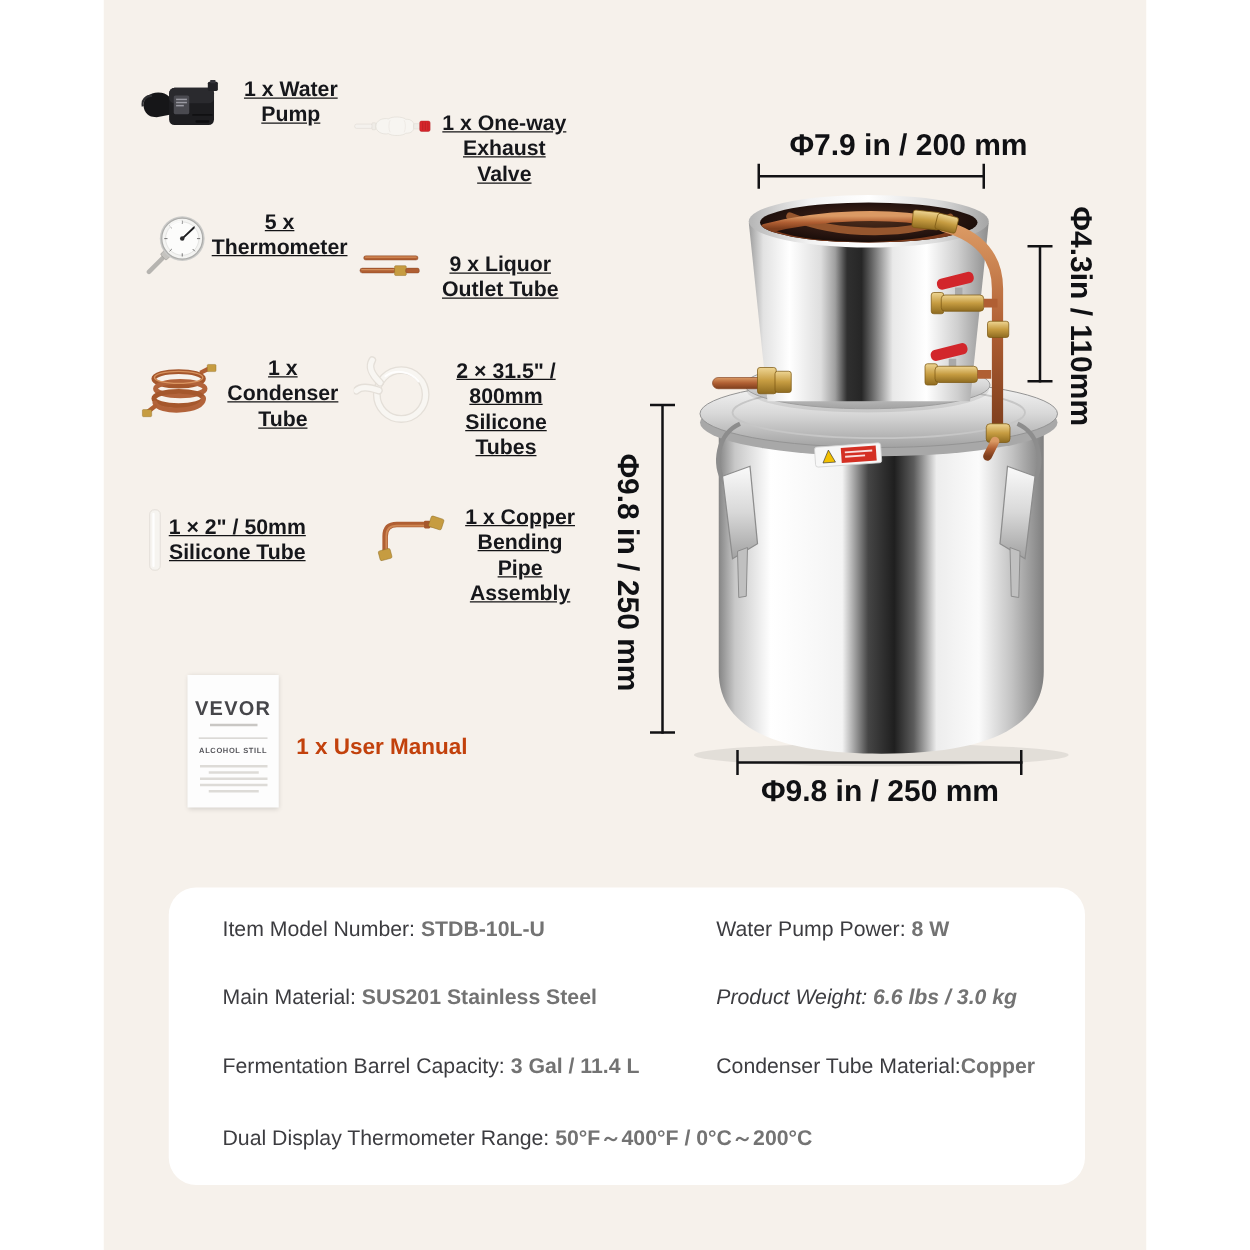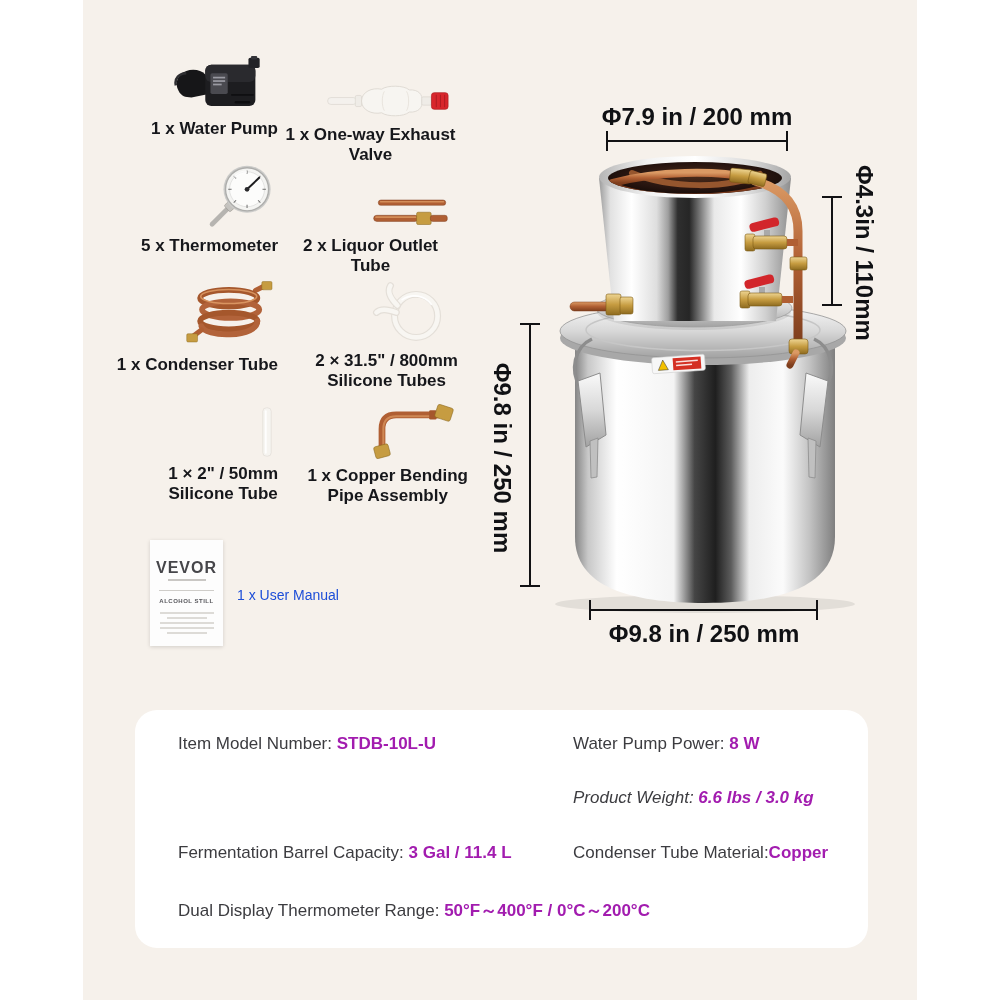--- a/index.html
+++ b/index.html
@@ -4,56 +4,56 @@
 <style>
   html,body{margin:0;padding:0;}
   body{
     width:1000px;height:1000px;position:relative;background:#ffffff;
     font-family:"Liberation Sans","DejaVu Sans",sans-serif;color:#141416;
     overflow:hidden;
   }
   .stage{position:absolute;left:83px;top:0;width:834px;height:1000px;background:#f6f1eb;}
 
   
-  .part{position:absolute;display:flex;flex-direction:column;align-items:flex-end;}
+  .part{position:absolute;display:flex;flex-direction:row;align-items:flex-start;text-decoration:underline;}
   .part-label{
     font-size:17px;font-weight:700;color:#16171b;text-align:center;
     line-height:1.2;white-space:pre-line;margin-top:6px;
   }
   .part svg{display:block;}
 
   
   .manual{
     position:absolute;left:150px;top:540px;width:73px;height:106px;background:#fdfdfd;
     box-shadow:0 1px 4px rgba(0,0,0,.15);display:flex;flex-direction:column;align-items:center;
   }
   .m-brand{margin-top:19px;font-size:16px;font-weight:800;letter-spacing:1px;color:#46464a;}
   .m-tagline{margin-top:2px;width:38px;height:2px;background:#c9c7c4;}
   .m-rule{margin-top:9px;width:55px;height:1px;background:#cfcdc9;}
   .m-title{margin-top:7px;font-size:6px;font-weight:700;letter-spacing:.5px;color:#55555a;}
   .m-lines{margin-top:8px;display:flex;flex-direction:column;gap:3px;align-items:center;width:100%;}
   .m-lines i{display:block;width:54px;height:2px;background:#dddbd7;}
   .m-lines i.short{width:40px;}
-  .user-manual-label{position:absolute;left:237px;top:587px;font-size:14px;font-weight:400;color:#1d4ed8;}
+  .user-manual-label{position:absolute;left:237px;top:587px;font-size:18px;font-weight:700;color:#c2410c;}
 
   
   .product{position:absolute;left:540px;top:145px;width:320px;height:470px;}
 
   
   .dim-line{position:absolute;background:#121214;}
   .dim-label{
     position:absolute;font-size:24px;font-weight:700;color:#101114;
     text-align:center;line-height:28px;white-space:nowrap;
   }
   .rot90{transform:rotate(90deg);}
 
   
   .spec-card{position:absolute;left:135px;top:710px;width:733px;height:238px;background:#ffffff;border-radius:22px;}
   .spec-row{position:absolute;font-size:17px;color:#3c3c40;white-space:nowrap;line-height:22px;}
-  .spec-value{color:#a21caf;font-weight:700;}
+  .spec-value{color:#737373;font-weight:700;}
 </style>
 </head>
 <body>
 
 <div class="stage"></div>
 
 <div class="part" style="left:113px;top:56px;width:165px;">
   <svg viewBox="0 0 120 66" width="104" height="57">
     <path d="M6,42 C-2,30 6,16 22,16 C34,16 40,24 40,32 L40,44 L20,48 C12,48 9,46 6,42 Z" fill="#161618"></path>
     <path d="M2,34 C0,26 6,20 14,20" stroke="#2e2e31" stroke-width="3" fill="none"></path>
@@ -113,21 +113,21 @@
 
 <div class="part" style="left:283px;top:196px;width:175px;">
   <svg viewBox="0 0 120 44" width="92" height="34">
     <rect x="16" y="5" width="88" height="7" rx="3.5" fill="#b05f33" stroke="#7e3e1d" stroke-width="0.6"></rect>
     <rect x="18" y="6.2" width="84" height="2" rx="1" fill="#dd9a63" opacity="0.8"></rect>
     <rect x="10" y="25" width="58" height="8" rx="4" fill="#b05f33" stroke="#7e3e1d" stroke-width="0.6"></rect>
     <rect x="12" y="26.4" width="54" height="2.2" rx="1.1" fill="#dd9a63" opacity="0.8"></rect>
     <rect x="66" y="21" width="19" height="16" rx="2" fill="#c69c41" stroke="#8a671c" stroke-width="0.7"></rect>
     <rect x="84" y="25" width="22" height="8" rx="3" fill="#b05f33" stroke="#7e3e1d" stroke-width="0.6"></rect>
   </svg>
-  <div class="part-label">2 x Liquor Outlet Tube</div>
+  <div class="part-label">9 x Liquor Outlet Tube</div>
 </div>
 
 <div class="part" style="left:113px;top:279px;width:165px;">
   <svg viewBox="0 0 140 110" width="96" height="70">
     <g fill="none" stroke-linecap="round">
       <path d="M110,18 L126,10" stroke="#b05f33" stroke-width="8"></path>
       <ellipse cx="68" cy="30" rx="45" ry="13" stroke="#a5572c" stroke-width="9"></ellipse>
       <ellipse cx="71" cy="48" rx="45" ry="13" stroke="#b2633a" stroke-width="9"></ellipse>
       <ellipse cx="68" cy="66" rx="45" ry="13" stroke="#a5572c" stroke-width="9"></ellipse>
       <path d="M113,66 C113,78 96,86 70,87 C48,88 28,83 25,74" stroke="#b2633a" stroke-width="9"></path>
@@ -305,21 +305,21 @@
 
   <g transform="rotate(-4 138 219)">
     <rect x="112" y="211" width="53" height="16" rx="2" fill="#f7f7f7" stroke="#cfcfcf" stroke-width="0.6"></rect>
     <path d="M118,224 L123,214 L128,224 Z" fill="#f3c000" stroke="#333333" stroke-width="0.5"></path>
     <rect x="133" y="213" width="28" height="12" fill="#d42f23"></rect>
     <rect x="136" y="216" width="22" height="1.5" fill="#ffffff" opacity="0.85"></rect>
     <rect x="136" y="219.5" width="16" height="1.5" fill="#ffffff" opacity="0.85"></rect>
   </g>
 </svg>
 
-<div class="dim-label" style="left:572px;top:103px;width:250px;">Φ7.9 in / 200 mm</div>
+<div class="dim-label" style="left:572px;top:103px;width:250px;text-align:right;">Φ7.9 in / 200 mm</div>
 <div class="dim-line" style="left:607px;top:140px;width:181px;height:2px;"></div>
 <div class="dim-line" style="left:606px;top:131px;width:2px;height:20px;"></div>
 <div class="dim-line" style="left:786px;top:131px;width:2px;height:20px;"></div>
 
 <div class="dim-label rot90" style="left:776px;top:239px;width:176px;">Φ4.3in / 110mm</div>
 <div class="dim-line" style="left:831px;top:197px;width:2px;height:109px;"></div>
 <div class="dim-line" style="left:822px;top:196px;width:20px;height:2px;"></div>
 <div class="dim-line" style="left:822px;top:304px;width:20px;height:2px;"></div>
 
 <div class="dim-label rot90" style="left:399px;top:444px;width:205px;">Φ9.8 in / 250 mm</div>
@@ -332,20 +332,23 @@
 <div class="dim-line" style="left:816px;top:600px;width:2px;height:20px;"></div>
 <div class="dim-label" style="left:578px;top:620px;width:252px;">Φ9.8 in / 250 mm</div>
 
 <div class="spec-card">
   <div class="spec-row" style="left:43px;top:23px;">
     <span class="spec-label">Item Model Number: </span><span class="spec-value">STDB-10L-U</span>
   </div>
   <div class="spec-row" style="left:438px;top:23px;">
     <span class="spec-label">Water Pump Power: </span><span class="spec-value">8 W</span>
   </div>
+  <div class="spec-row" style="left:43px;top:77px;">
+    <span class="spec-label">Main Material: </span><span class="spec-value">SUS201 Stainless Steel</span>
+  </div>
   <div class="spec-row" style="left:438px;top:77px;font-style:italic;">
     <span class="spec-label">Product Weight: </span><span class="spec-value">6.6 lbs / 3.0 kg</span>
   </div>
   <div class="spec-row" style="left:43px;top:132px;">
     <span class="spec-label">Fermentation Barrel Capacity: </span><span class="spec-value">3 Gal / 11.4 L</span>
   </div>
   <div class="spec-row" style="left:438px;top:132px;">
     <span class="spec-label">Condenser Tube Material:</span><span class="spec-value">Copper</span>
   </div>
   <div class="spec-row" style="left:43px;top:190px;">

